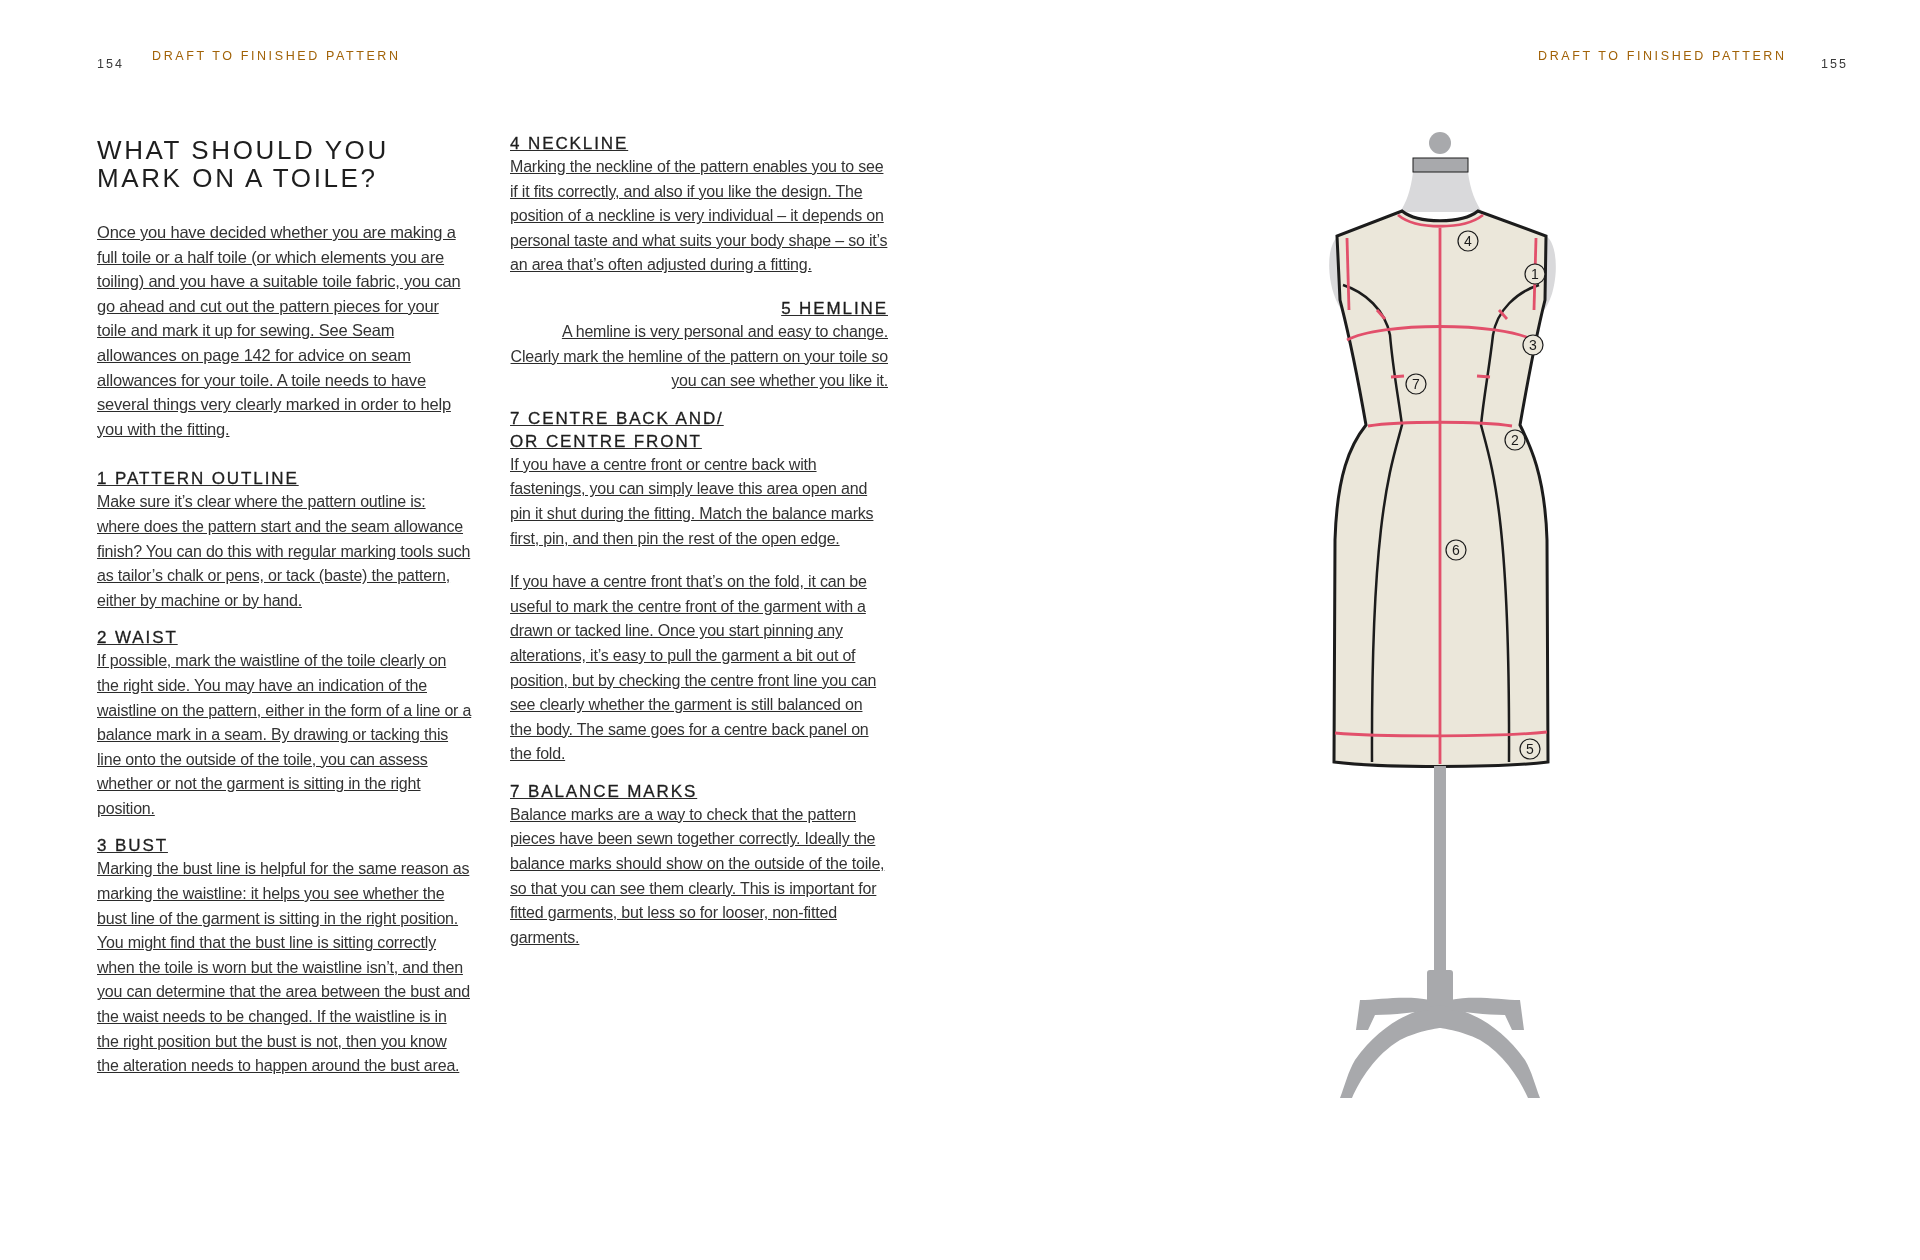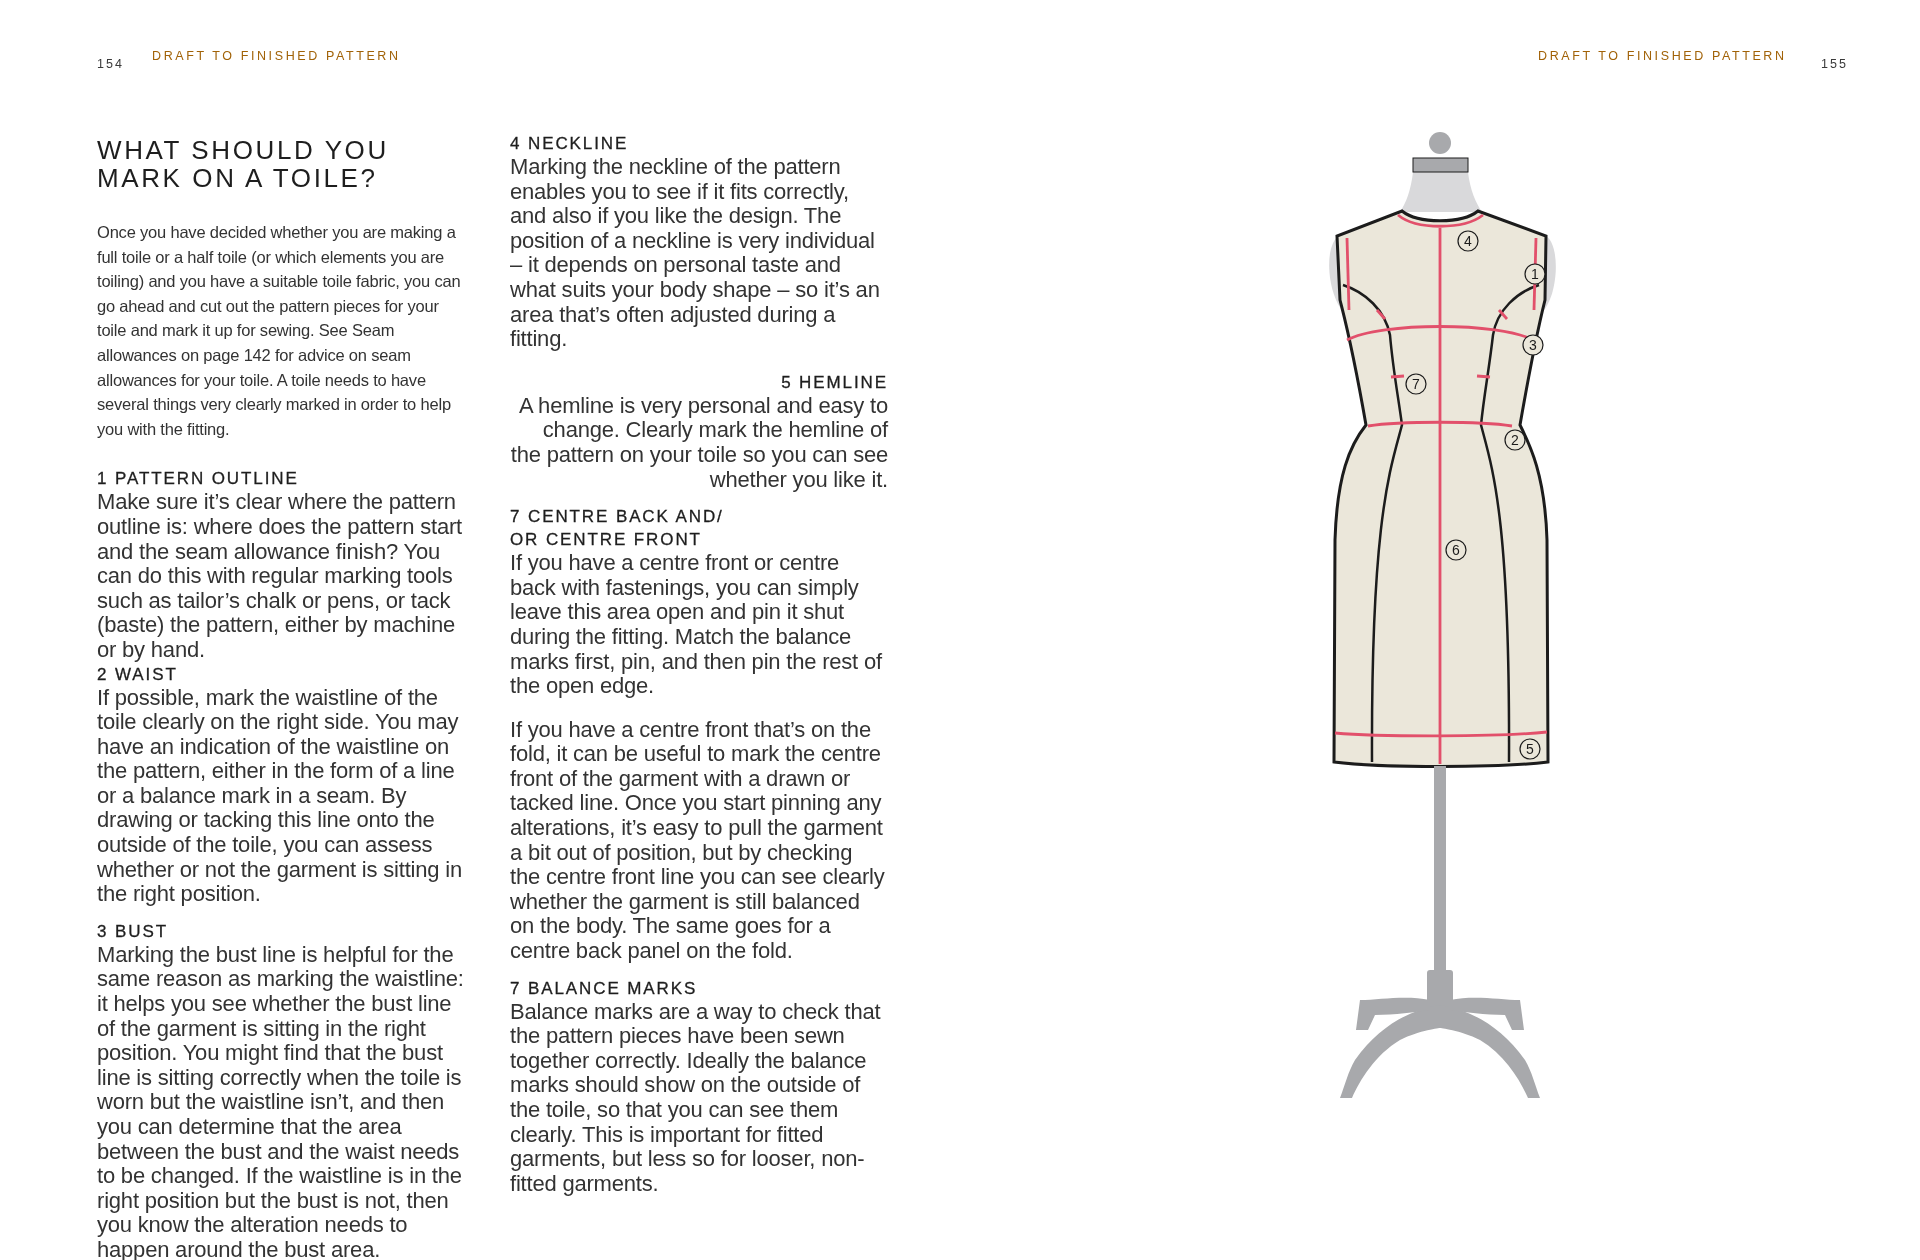--- a/index.html
+++ b/index.html
@@ -1,24 +1,24 @@
 <!DOCTYPE html>
 <html><head>
 <meta charset="utf-8">
 <style>
   html, body { margin:0; padding:0; background:#ffffff; }
   body { width:1920px; height:1260px; position:relative; overflow:hidden; font-family:"Liberation Sans", sans-serif; color:#2b2b2b; }
   .running-head { position:absolute; top:49px; font-size:12.5px; letter-spacing:2.6px; color:#a16207; }
   .folio { position:absolute; top:57px; font-size:12.5px; letter-spacing:2px; color:#3a3a3a; }
   .title { position:absolute; left:97px; top:136px; width:380px; font-size:26px; letter-spacing:2.6px; line-height:28px; font-weight:normal; color:#1e1e1e; margin:0; }
-  .col { position:absolute; width:380px; }
+  .col { position:absolute; width:380px;text-decoration:underline; }
   .intro { font-size:16.5px; line-height:24.6px; color:#333; margin:0; letter-spacing:-0.2px; }
   .section { margin:0; }
   .sec-head { font-size:17px; letter-spacing:1.9px; line-height:23px; color:#1e1e1e; margin:0; font-weight:normal; -webkit-text-stroke:0.3px #1e1e1e; }
-  .sec-body { font-size:22px; line-height:24.6px; color:#333; margin:0; letter-spacing:-0.2px; }
+  .sec-body { font-size:16px; line-height:24.6px; color:#333; margin:0; letter-spacing:-0.2px; }
 </style>
 </head>
 <body>
 
 <div class="folio" style="left:97px;">154</div>
 <div class="running-head" style="left:152px;">DRAFT TO FINISHED PATTERN</div>
 <div class="running-head" style="left:1538px;">DRAFT TO FINISHED PATTERN</div>
 <div class="folio" style="left:1821px;">155</div>
 
 <h1 class="title">
@@ -27,21 +27,21 @@
 </h1>
 
 <div class="col" style="left:97px; top:220px; width:375px;">
   <p class="intro">Once you have decided whether you are making a full toile or a half toile (or which elements you are toiling) and you have a suitable toile fabric, you can go ahead and cut out the pattern pieces for your toile and mark it up for sewing. See Seam allowances on page 142 for advice on seam allowances for your toile. A toile needs to have several things very clearly marked in order to help you with the fitting.</p>
 
   <div class="section" style="margin-top:26px;">
     <h3 class="sec-head">1 PATTERN OUTLINE</h3>
     <p class="sec-body">Make sure it’s clear where the pattern outline is: where does the pattern start and the seam allowance finish? You can do this with regular marking tools such as tailor’s chalk or pens, or tack (baste) the pattern, either by machine or by hand.</p>
   </div>
 
-  <div class="section" style="">
+  <div class="section" style="margin-top:13px;">
     <h3 class="sec-head">2 WAIST</h3>
     <p class="sec-body">If possible, mark the waistline of the toile clearly on the right side. You may have an indication of the waistline on the pattern, either in the form of a line or a balance mark in a seam. By drawing or tacking this line onto the outside of the toile, you can assess whether or not the garment is sitting in the right position.</p>
   </div>
 
   <div class="section" style="margin-top:13px;">
     <h3 class="sec-head">3 BUST</h3>
     <p class="sec-body">Marking the bust line is helpful for the same reason as marking the waistline: it helps you see whether the bust line of the garment is sitting in the right position. You might find that the bust line is sitting correctly when the toile is worn but the waistline isn’t, and then you can determine that the area between the bust and the waist needs to be changed. If the waistline is in the right position but the bust is not, then you know the alteration needs to happen around the bust area.</p>
   </div>
 </div>
 

